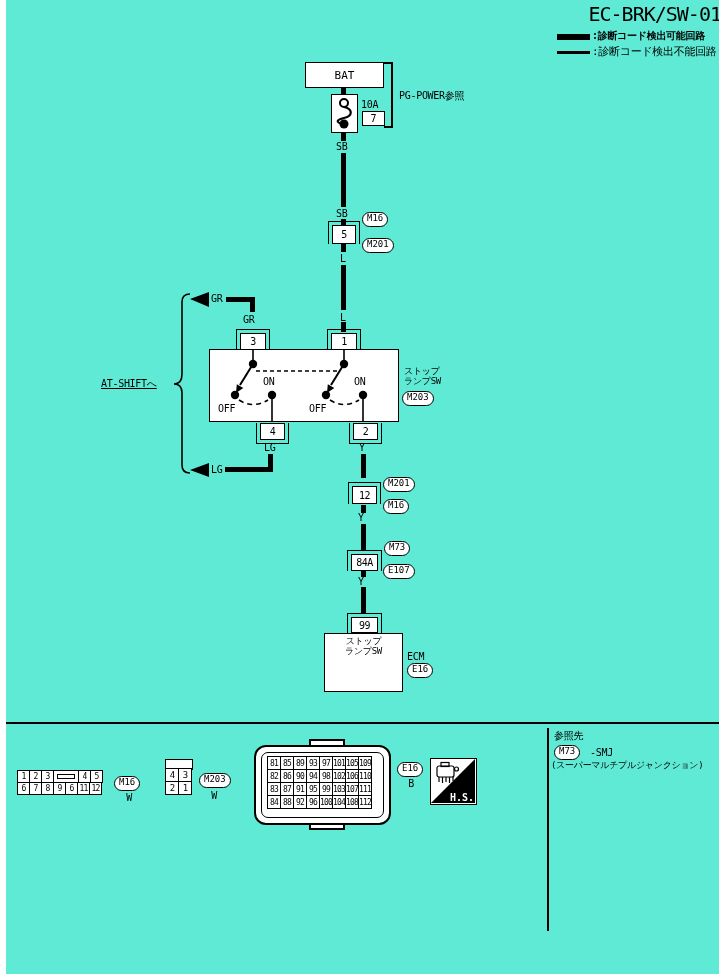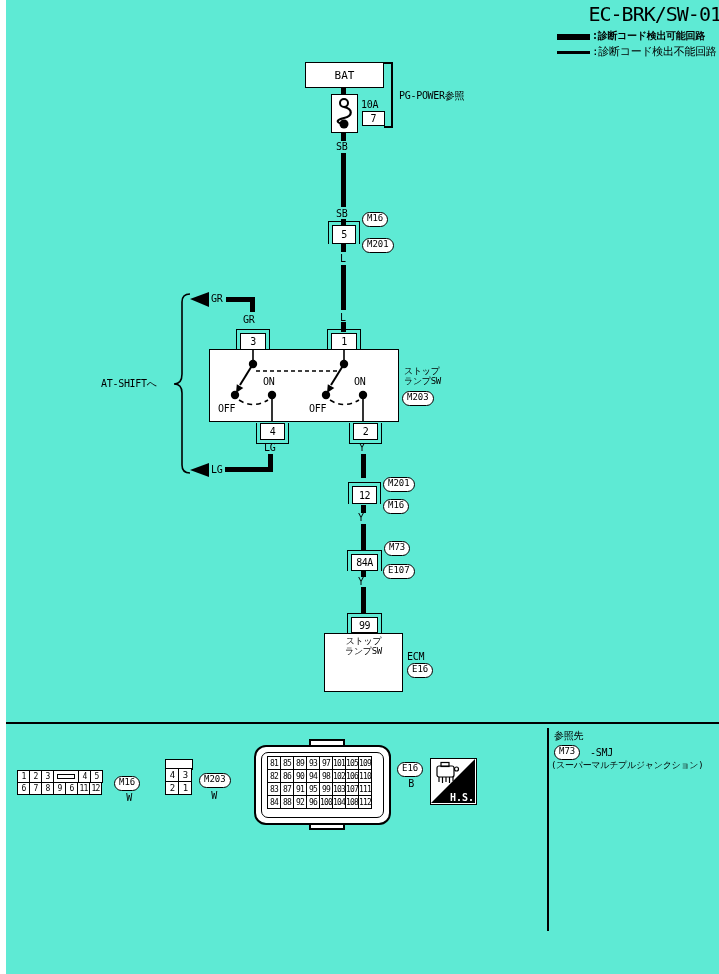--- a/index.html
+++ b/index.html
@@ -86,21 +86,21 @@
   <div class="lbl" style="left:334px;top:253px;">L</div>
   <div class="lbl" style="left:334px;top:312px;">L</div>
   <div class="lbl" style="left:205px;top:293px;">GR</div>
   <div class="lbl" style="left:237px;top:314px;">GR</div>
   <div class="lbl" style="left:205px;top:464px;">LG</div>
   <div class="lbl" style="left:258px;top:442px;">LG</div>
   <div class="lbl" style="left:353px;top:442px;">Y</div>
   <div class="lbl" style="left:352px;top:512px;">Y</div>
   <div class="lbl" style="left:352px;top:576px;">Y</div>
 
-  <div class="lbl jp" style="left:95px;top:378px;">AT-SHIFTへ</div>
+  <div class="lbl jp" style="left:95px;top:378px;text-decoration:underline;">AT-SHIFTへ</div>
 
   <div class="term open-b" style="left:322px;top:221px;width:32px;height:23px;">
     <div class="t-outer"></div>
     <div class="t-inner">5</div>
   </div>
   <div class="cref" style="left:356px;top:212px;">M16</div>
   <div class="cref" style="left:356px;top:238px;">M201</div>
 
   <div class="box" style="left:203px;top:349px;width:190px;height:73px;"></div>
   <div class="lbl jp" style="left:398px;top:366px;font-size:9px;">ストップ</div>

